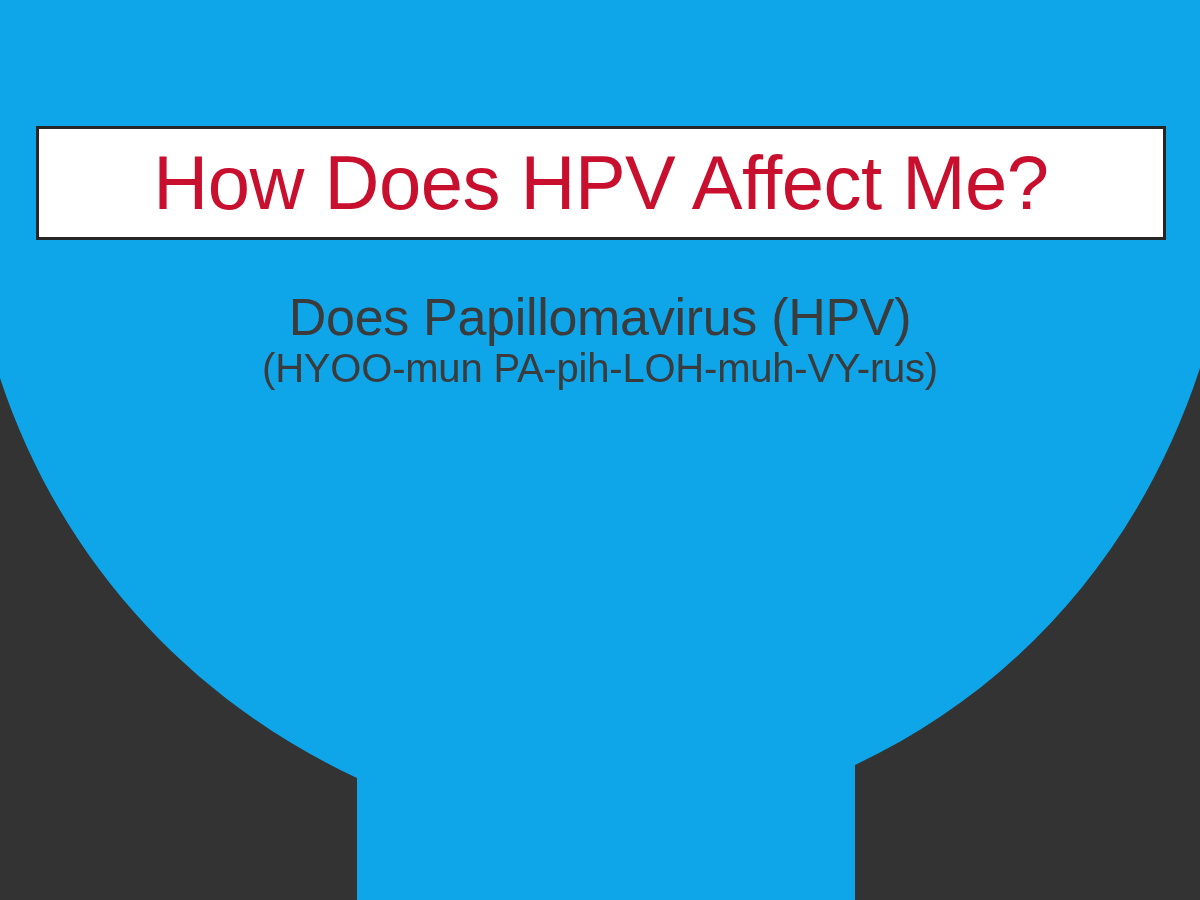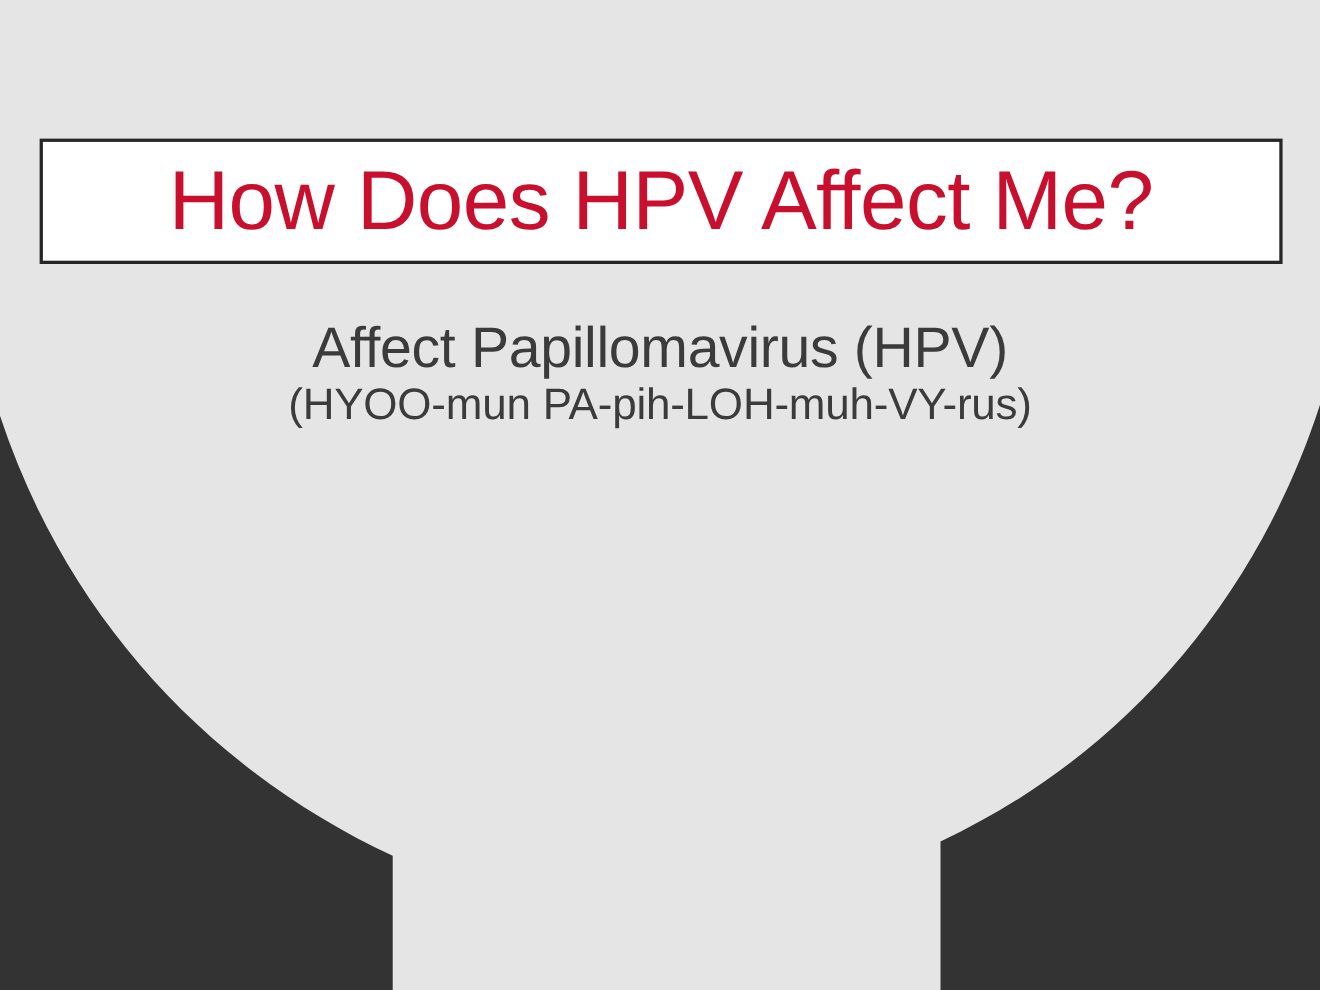--- a/index.html
+++ b/index.html
@@ -9,21 +9,21 @@
     background: #ffffff;
   }
   body {
     font-family: "Liberation Sans", sans-serif;
   }
 
   #slide {
     position: relative;
     width: 1200px;
     height: 900px;
-    background: #e5e5e5;
+    background: #0ea5e9;
     overflow: hidden;
   }
 
   
   .shape-layer {
     position: absolute;
     left: 0;
     top: 0;
     width: 1200px;
     height: 900px;
@@ -104,17 +104,17 @@
              L 855,900
              L 1200,900
              Z"></path>
   </svg>
 
   <div id="title-box">
     <span id="title-text">How Does HPV Affect Me?</span>
   </div>
 
   <div id="subtitle-block">
-    <div id="subtitle-name">Affect Papillomavirus (HPV)</div>
+    <div id="subtitle-name">Does Papillomavirus (HPV)</div>
     <div id="subtitle-pronunciation">(HYOO-mun PA-pih-LOH-muh-VY-rus)</div>
   </div>
 
 </div>
 
 </body></html>

